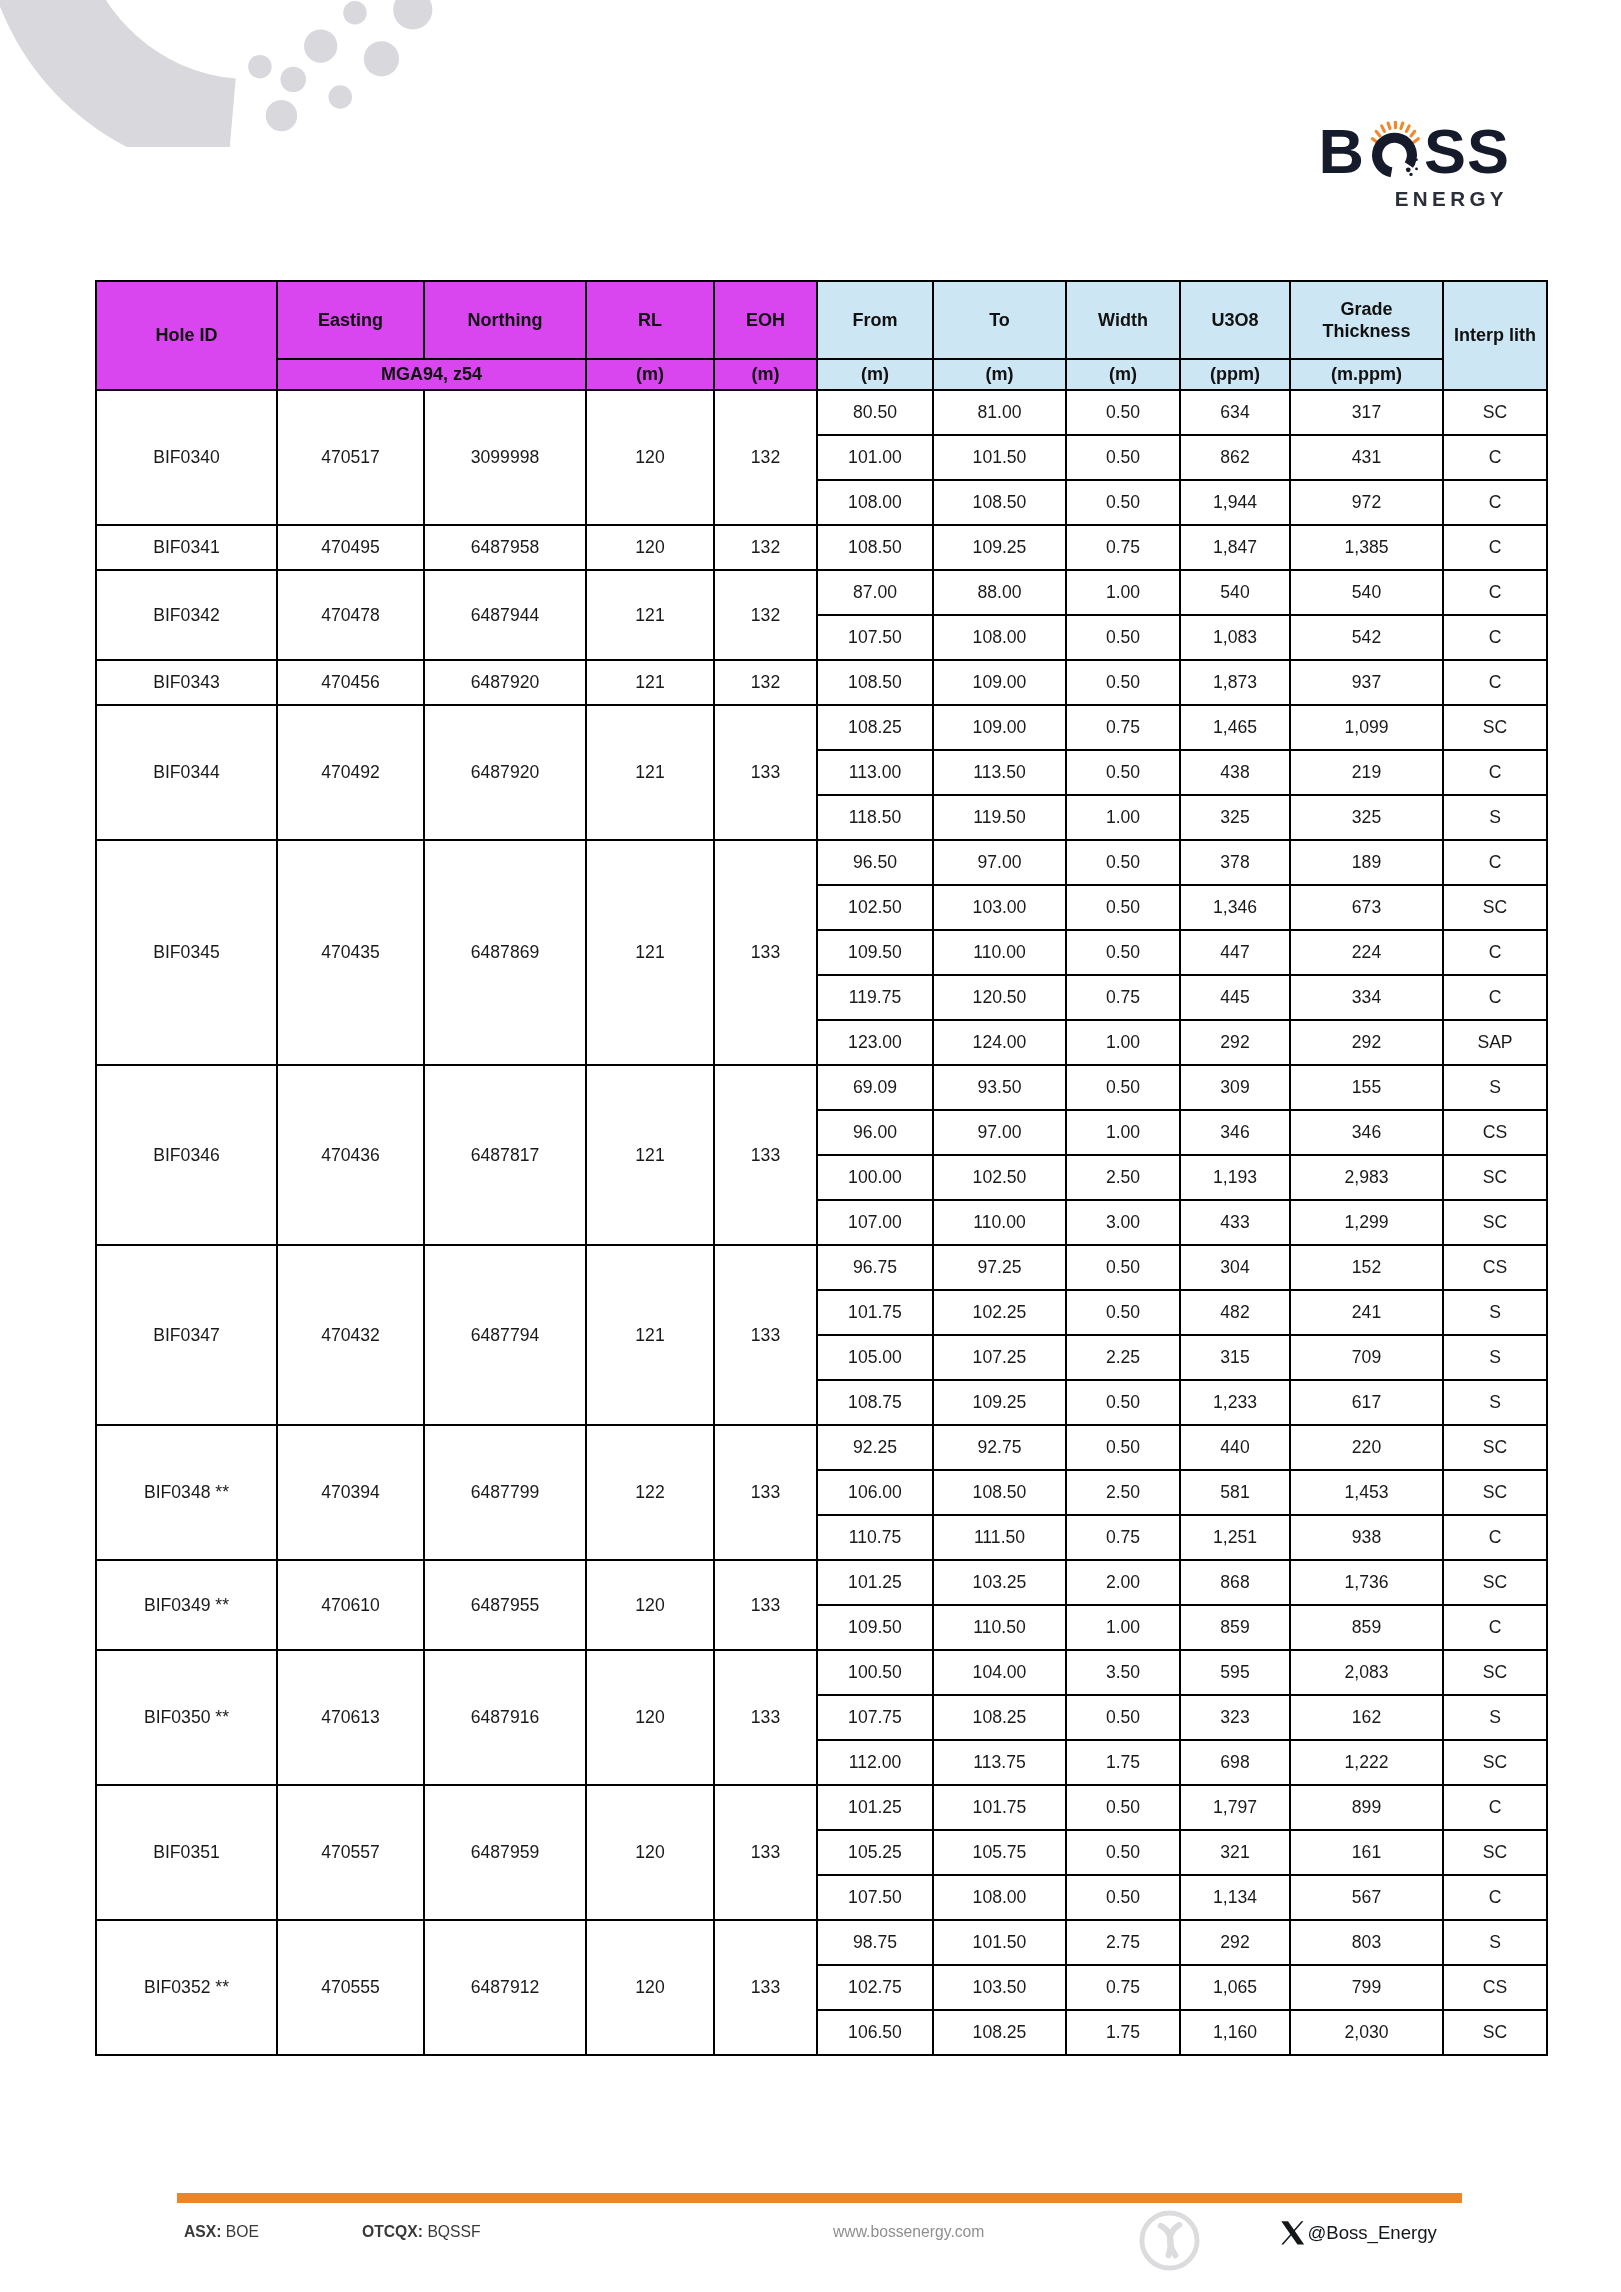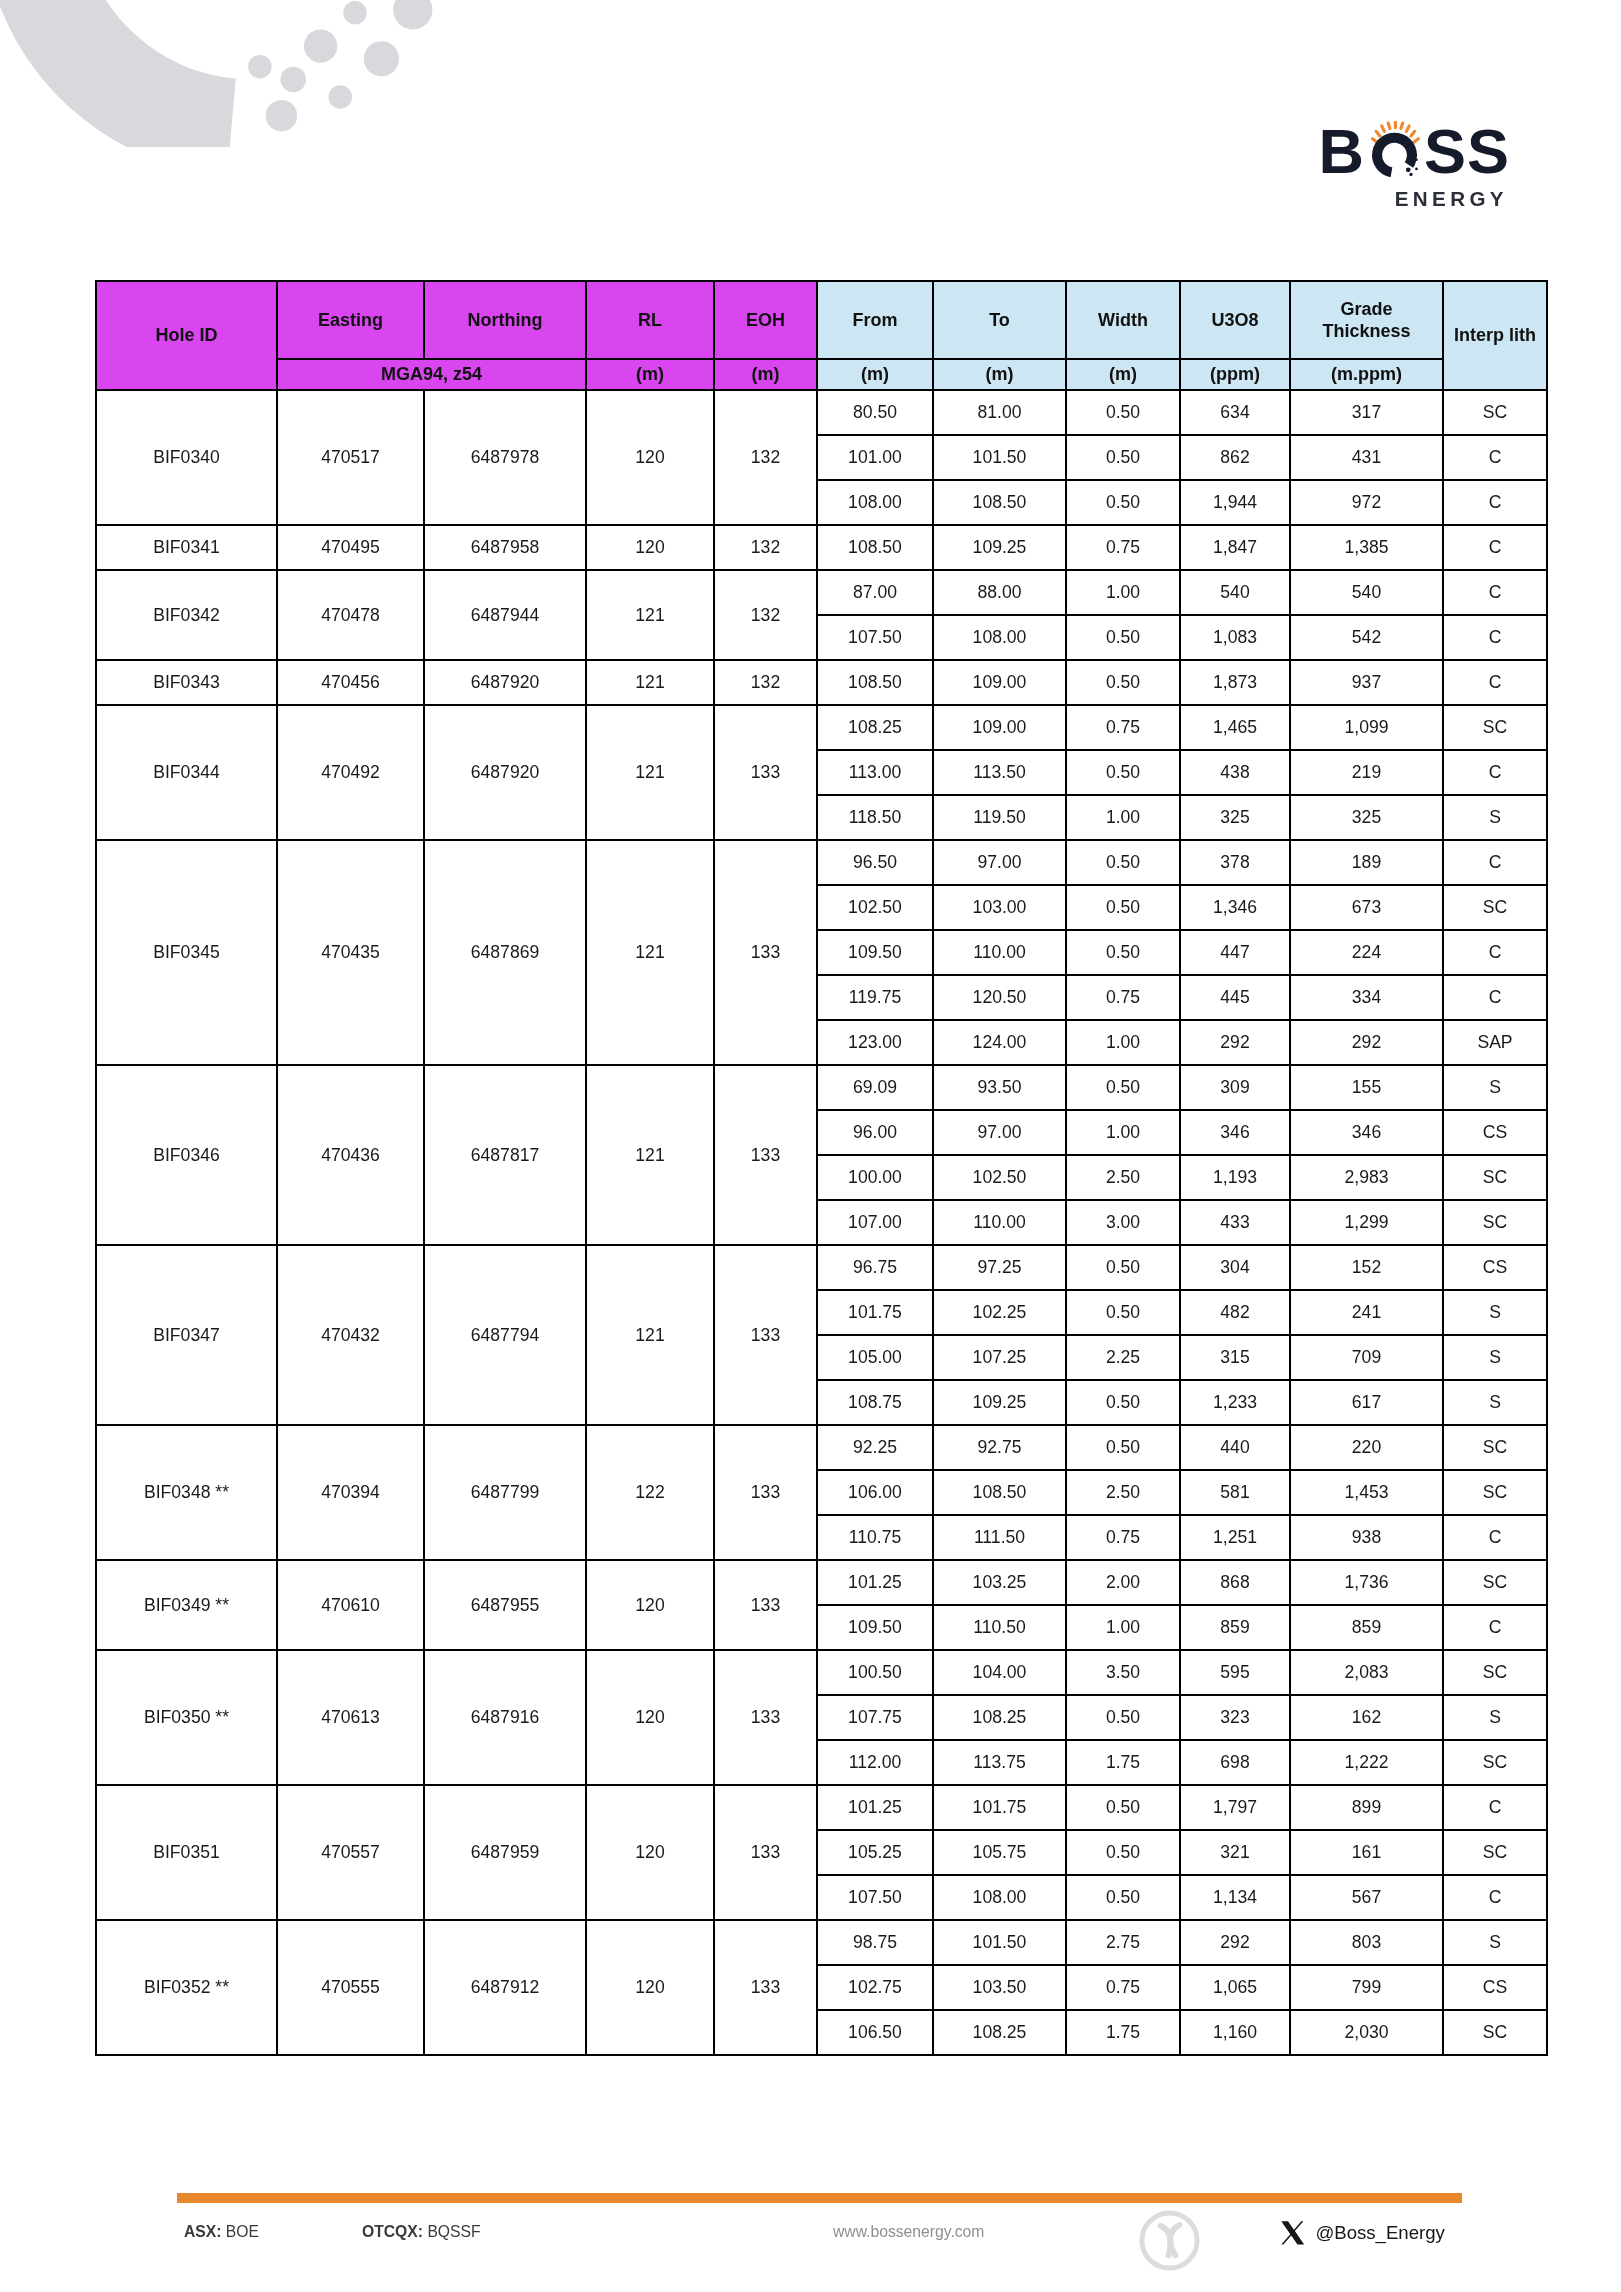--- a/index.html
+++ b/index.html
@@ -28,21 +28,21 @@
   tbody tr{height:45px}
   tbody td{font-size:17.6px;color:#1a1a1a}
   tr.group-first td{border-top:2.9px solid #000}
   
   .footer-bar{position:absolute;left:177px;top:2193px;width:1285px;height:9.8px;background:#E8862C}
   .footer-text{position:absolute;left:7px;top:2217px;width:1361px;height:59px;font-size:15.7px;color:#3a3a3a}
   .footer-text .item{position:absolute;top:5.9px;white-space:nowrap}
   .f-asx{left:177px}
   .f-otcqx{left:355px}
   .f-web{left:826px;color:#8f8f8f}
-  .f-x{left:1272px;color:#14171a;font-size:18.6px;display:flex;align-items:center;gap:9px;top:2px!important}
+  .f-x{left:1272px;color:#14171a;font-size:18.6px;display:flex;align-items:center;gap:1px;top:2px!important}
   .b{font-weight:bold}
   
   .watermark{position:absolute;left:1137px;top:2208px;width:490px;height:78px;display:flex;align-items:flex-start;gap:7.8px;color:#DCDCDE}
   .watermark .wm-text{font-size:47px;font-weight:600;letter-spacing:1px;line-height:69px;
     color:#DCDCDE;white-space:nowrap;font-family:"Liberation Sans","DejaVu Sans",sans-serif}
 </style>
 </head>
 <body>
 
 <div class="deco">
@@ -123,21 +123,21 @@
         <th class="blue">(m)</th>
         <th class="blue">(m)</th>
         <th class="blue">(ppm)</th>
         <th class="blue">(m.ppm)</th>
       </tr>
     </thead>
     <tbody>
         <tr class="group-first">
           <td rowspan="3">BIF0340</td>
           <td rowspan="3">470517</td>
-          <td rowspan="3">6487978</td>
+          <td rowspan="3">3099998</td>
           <td rowspan="3">120</td>
           <td rowspan="3">132</td>
           <td>80.50</td>
           <td>81.00</td>
           <td>0.50</td>
           <td>634</td>
           <td>317</td>
           <td>SC</td>
         </tr>
         <tr>

